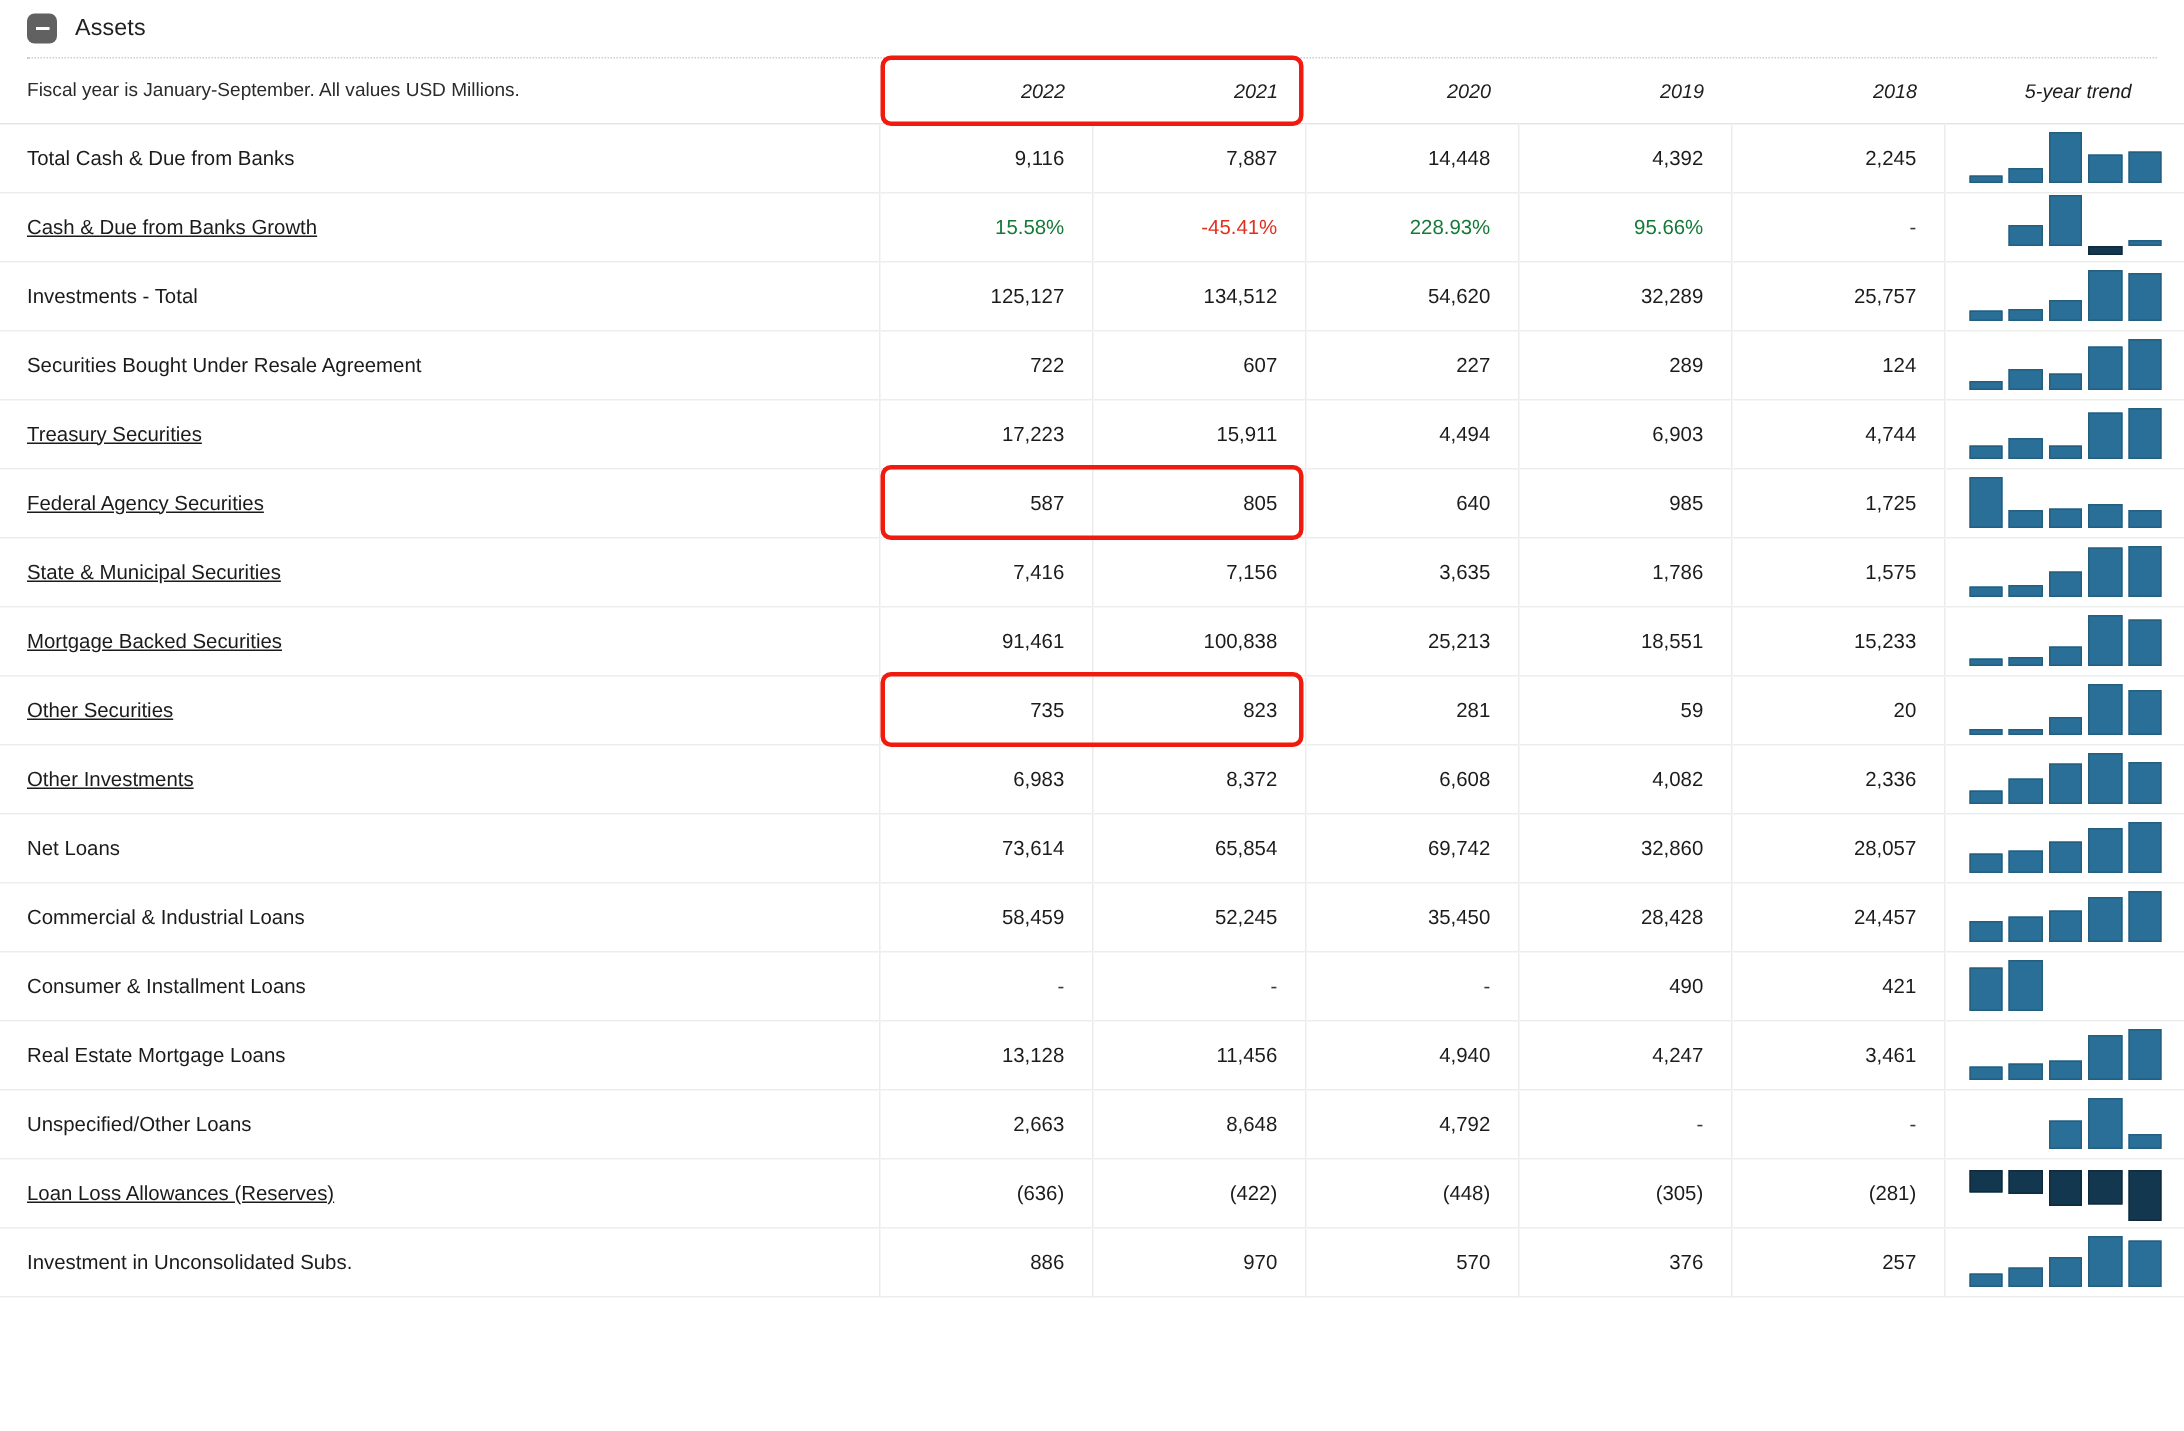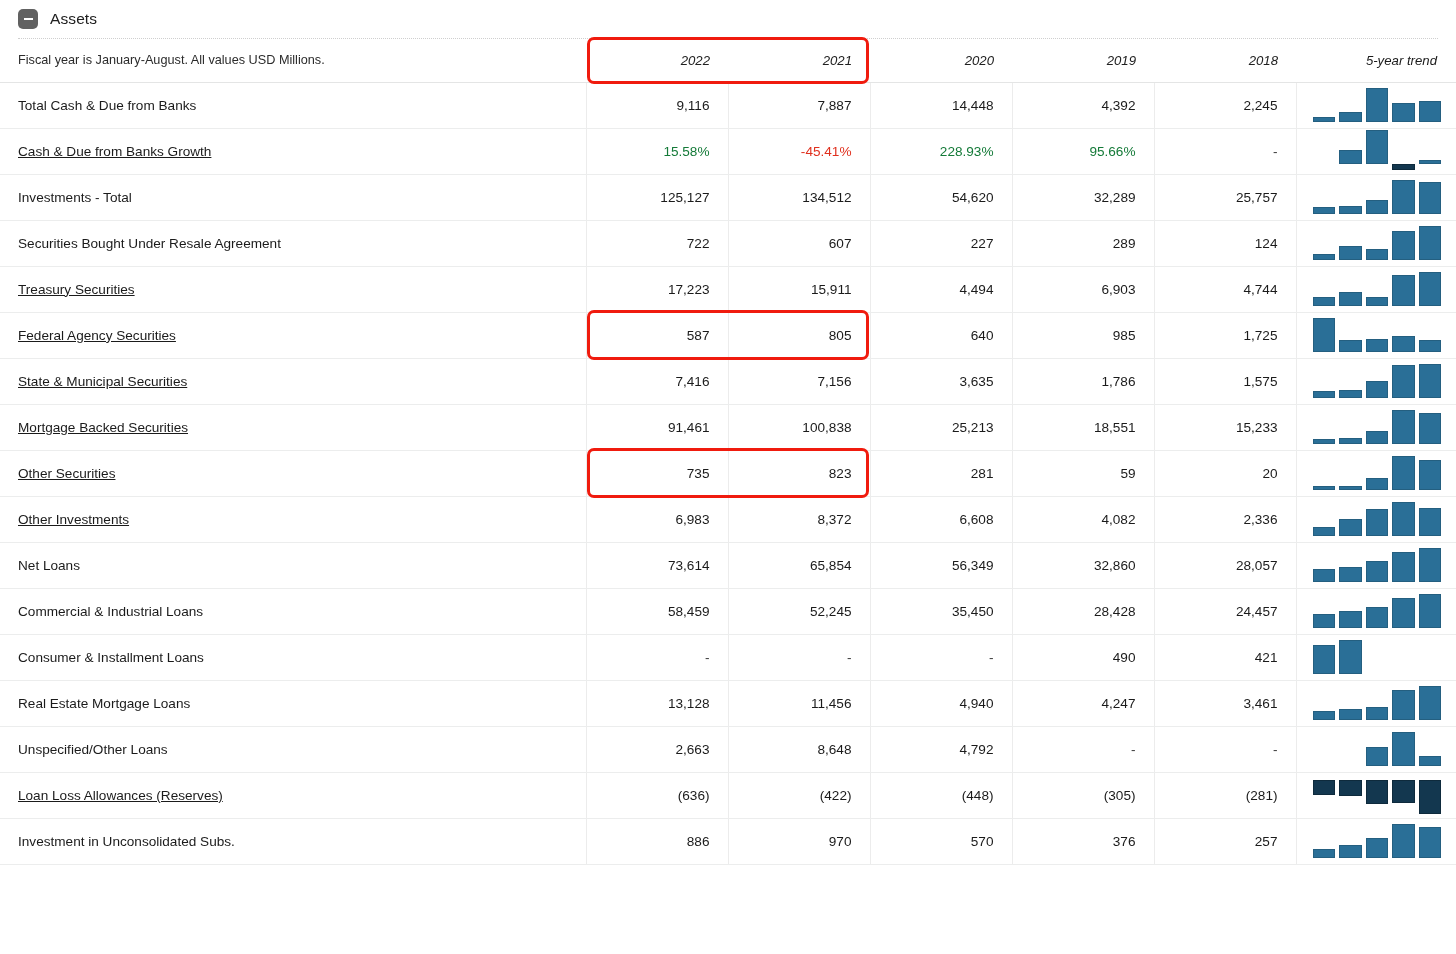--- a/index.html
+++ b/index.html
@@ -79,21 +79,21 @@
     border-left: 1px solid #ececec;
     white-space: nowrap;
     font-variant-numeric: tabular-nums;
   }
   th.num { font-size: 13.2px; color: #202020; }
 
   td.trend, th.trend {
     border-left: 1px solid #ececec;
     padding: 0 16px 0 8px;
   }
-  th.trend { text-align: right; padding-right: 20px; font-size: 13.2px; }
+  th.trend { text-align: right; padding-right: 36px; font-size: 13.2px; }
 
   
   tr.head td, tr.head th { border-bottom: 1px solid #e4e5e5; }
   tr.head th.num, tr.head th.trend { border-left: none; font-style: italic; }
 
   .ind1 { padding-left: 40px; text-decoration: underline; }
   .ind2 { padding-left: 62px; }
 
   .pos { color: #147a38; }
   .neg { color: #e0301e; }
@@ -150,21 +150,21 @@
       <col class="c-label">
         <col class="c-yr">
         <col class="c-yr">
         <col class="c-yr">
         <col class="c-yr">
         <col class="c-yr">
         <col class="c-trend">
     </colgroup>
     <thead>
       <tr class="head note-row">
-        <th class="label">Fiscal year is January-August. All values USD Millions.</th>
+        <th class="label">Fiscal year is January-September. All values USD Millions.</th>
         <th class="num">2022</th>
         <th class="num">2021</th>
         <th class="num">2020</th>
         <th class="num">2019</th>
         <th class="num">2018</th>
         <th class="trend">5-year trend</th>
       </tr>
     </thead>
     <tbody id="tbody">
         <tr>
@@ -432,21 +432,21 @@
               <div class="slot">
                 <div class="bar" style="bottom:4px;height:28px;"></div>
               </div>
             </div>
           </td>
         </tr>
         <tr>
           <td class="label">Net Loans</td>
           <td class="num">73,614</td>
           <td class="num">65,854</td>
-          <td class="num">56,349</td>
+          <td class="num">69,742</td>
           <td class="num">32,860</td>
           <td class="num">28,057</td>
           <td class="trend">
             <div class="spark">
               <div class="slot">
                 <div class="bar" style="bottom:4px;height:13px;"></div>
               </div>
               <div class="slot">
                 <div class="bar" style="bottom:4px;height:15px;"></div>
               </div>

